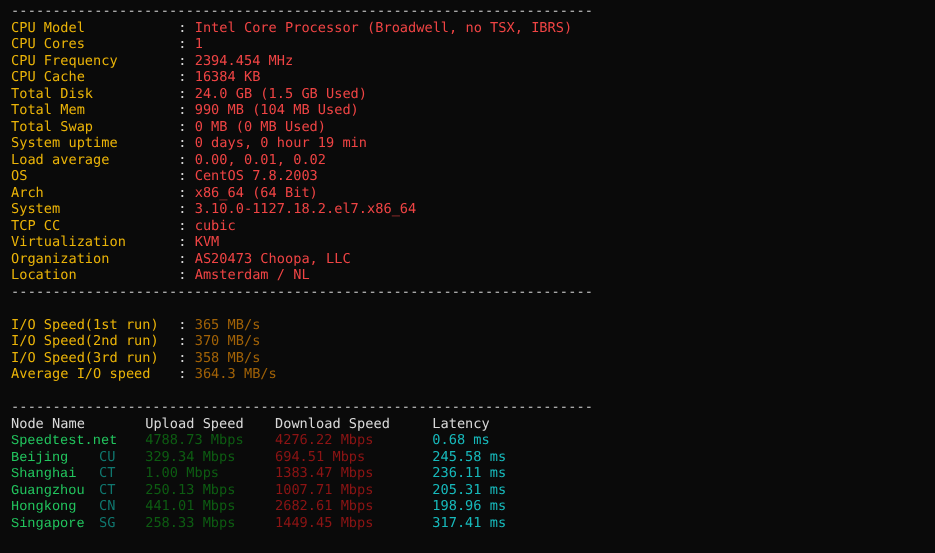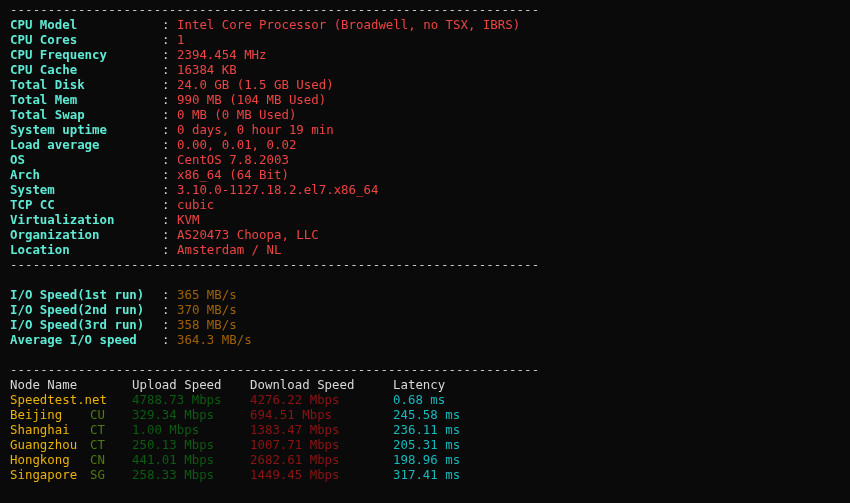--- a/index.html
+++ b/index.html
@@ -33,24 +33,23 @@
     display: block;
     letter-spacing: 0.1px;
   }
   .row {
     display: block;
     height: 15px;
     white-space: pre;
     position: relative;
   }
   .label {
-    color: #5eead4;
+    color: #eab308;
     display: inline-block;
     width: 152px;
-    font-weight: bold;
   }
   .colon {
     color: #d8d8d8;
     display: inline-block;
     width: 15px;
   }
   .val-cyan  { color: #ef4444; }
   .val-yellow{ color: #a16207; }
 
   
@@ -59,22 +58,22 @@
     height: 15px;
     white-space: pre;
   }
   .c-node  { display: inline-block; width: 80px; }
   .c-prov  { display: inline-block; width: 42px; }
   .c-up    { display: inline-block; width: 118px; }
   .c-down  { display: inline-block; width: 143px; }
   .c-lat   { display: inline-block; }
 
   .hdr       { color: #d8d8d8; }
-  .nodename  { color: #eab308; }
-  .provider  { color: #4d7c0f; }
+  .nodename  { color: #22c55e; font-family: Liberation Mono, monospace; }
+  .provider  { color: #0f766e; }
   .upload    { color: #0d5c12; }
   .download  { color: #8d1414; }
   .latency   { color: #17b9bb; }
 
   .spacer { height: 15px; display:block; }
 </style>
 </head>
 <body>
 
 <div id="terminal">

